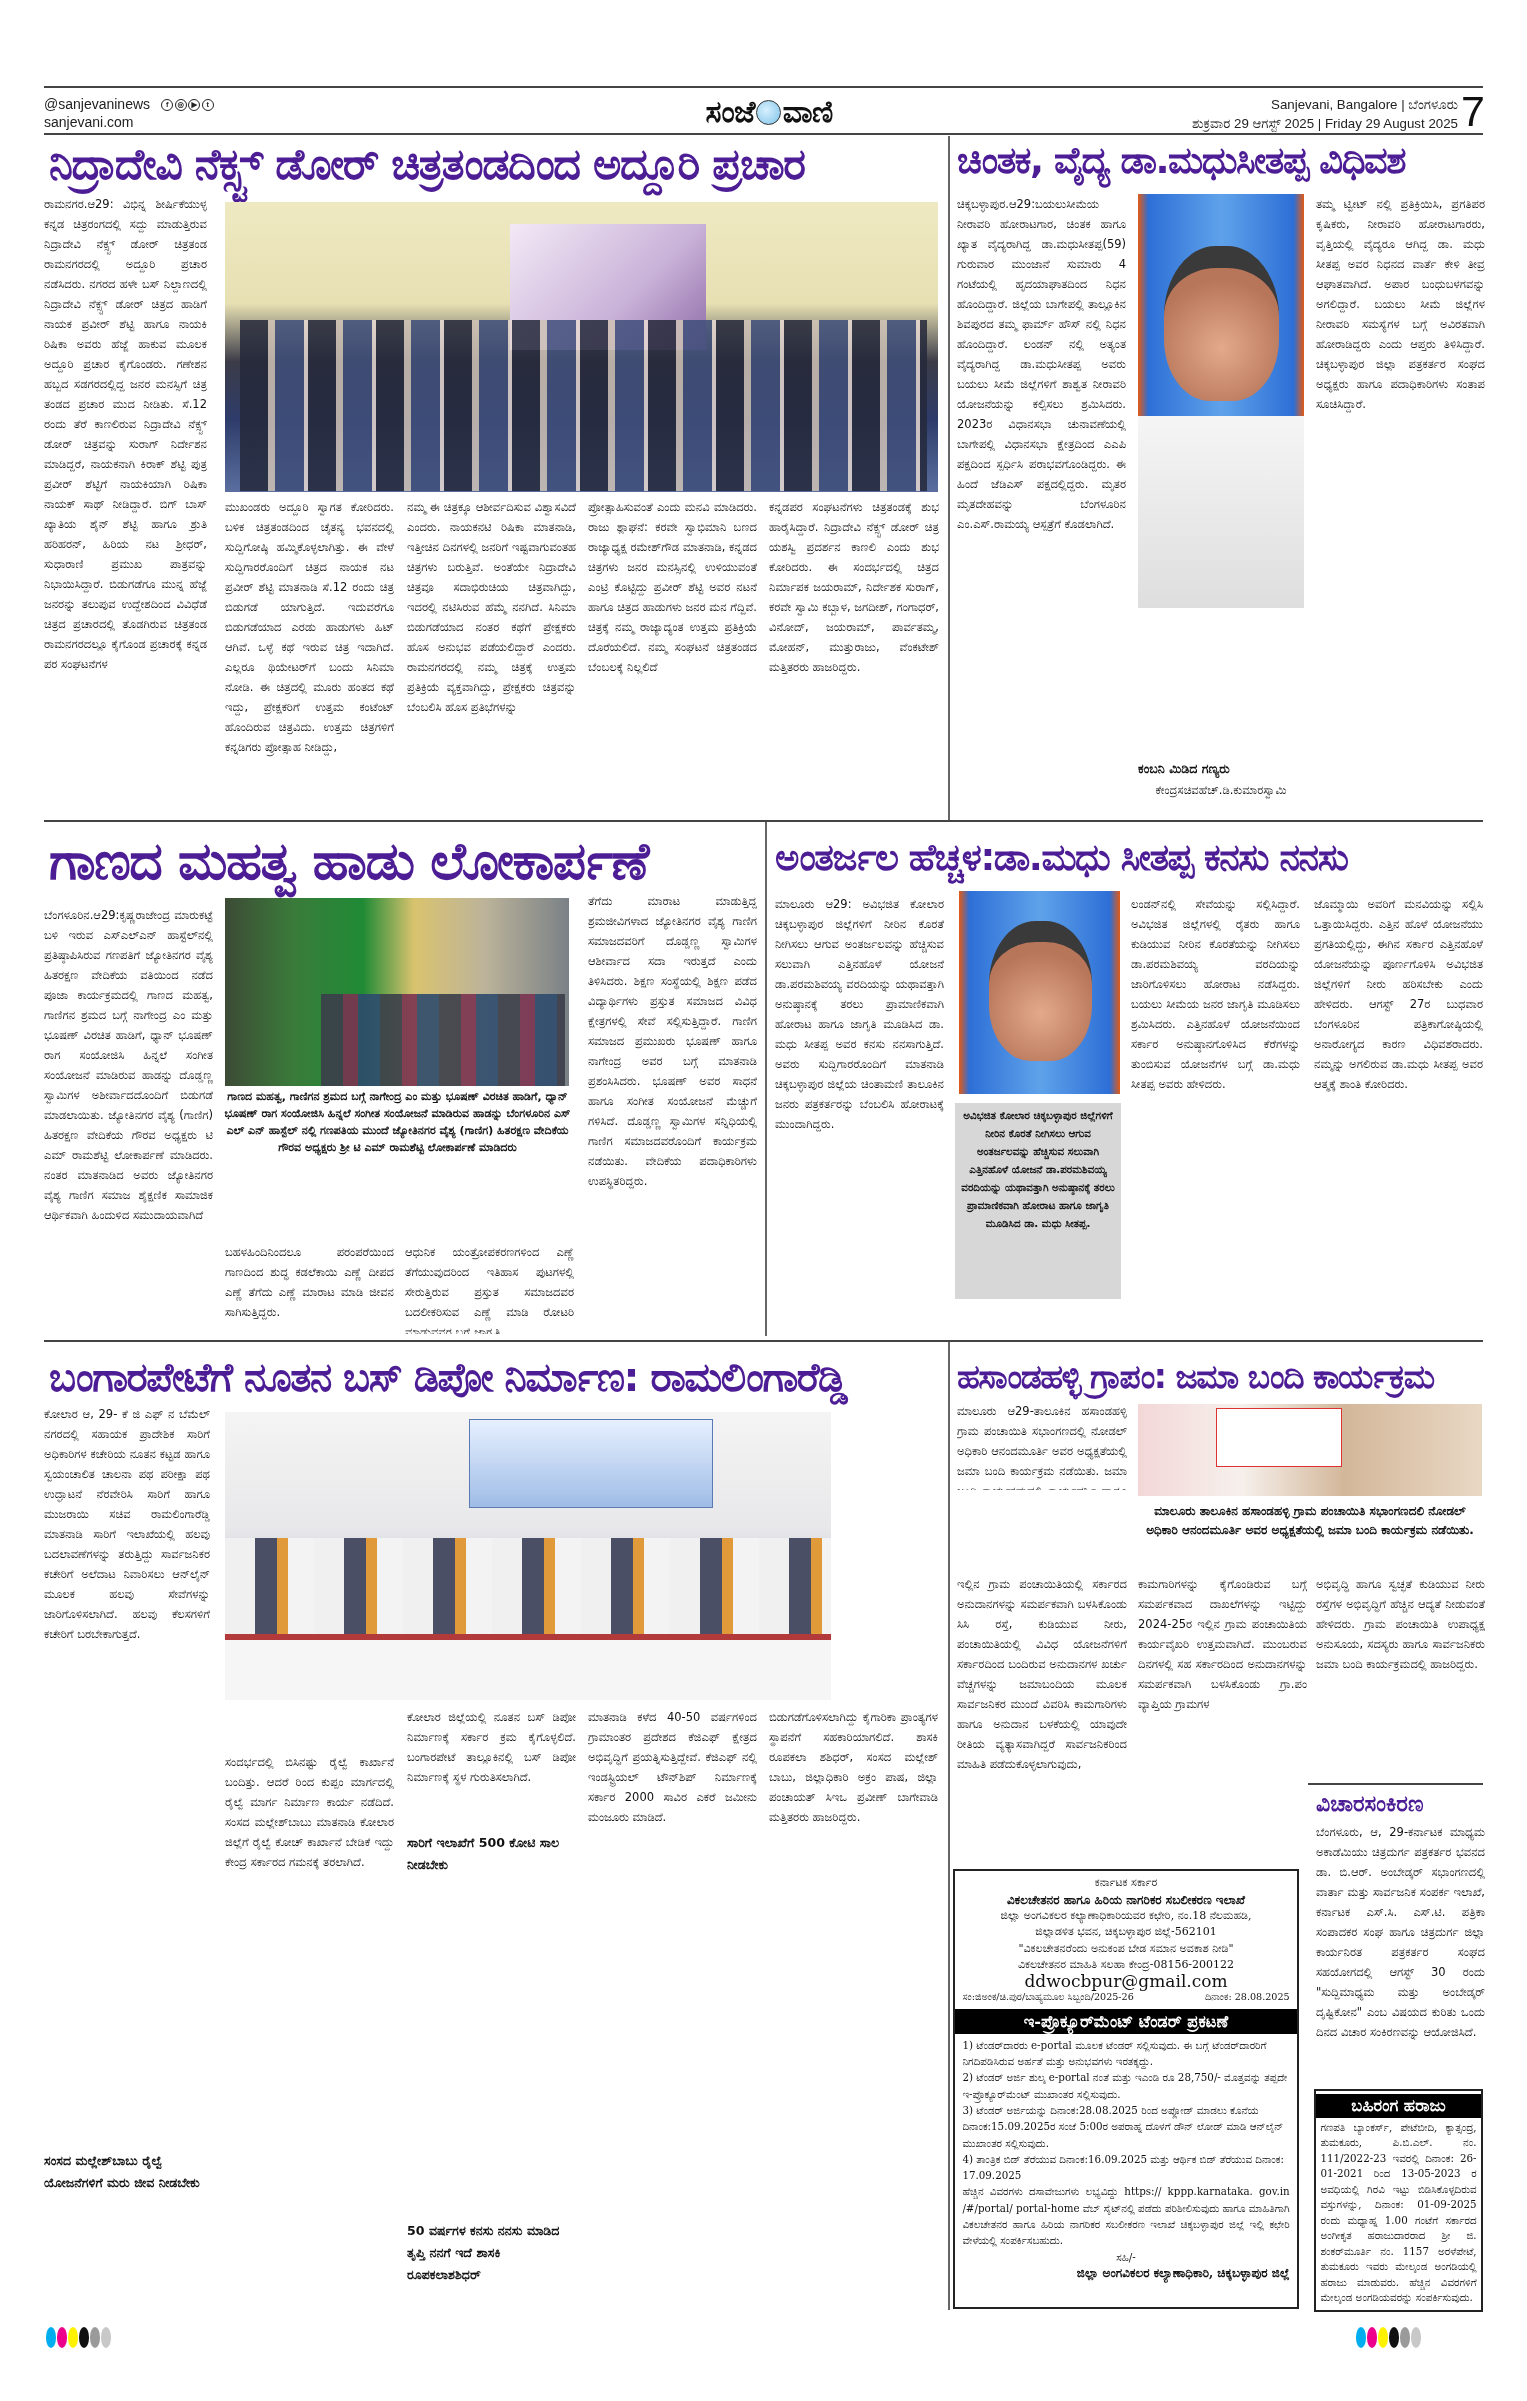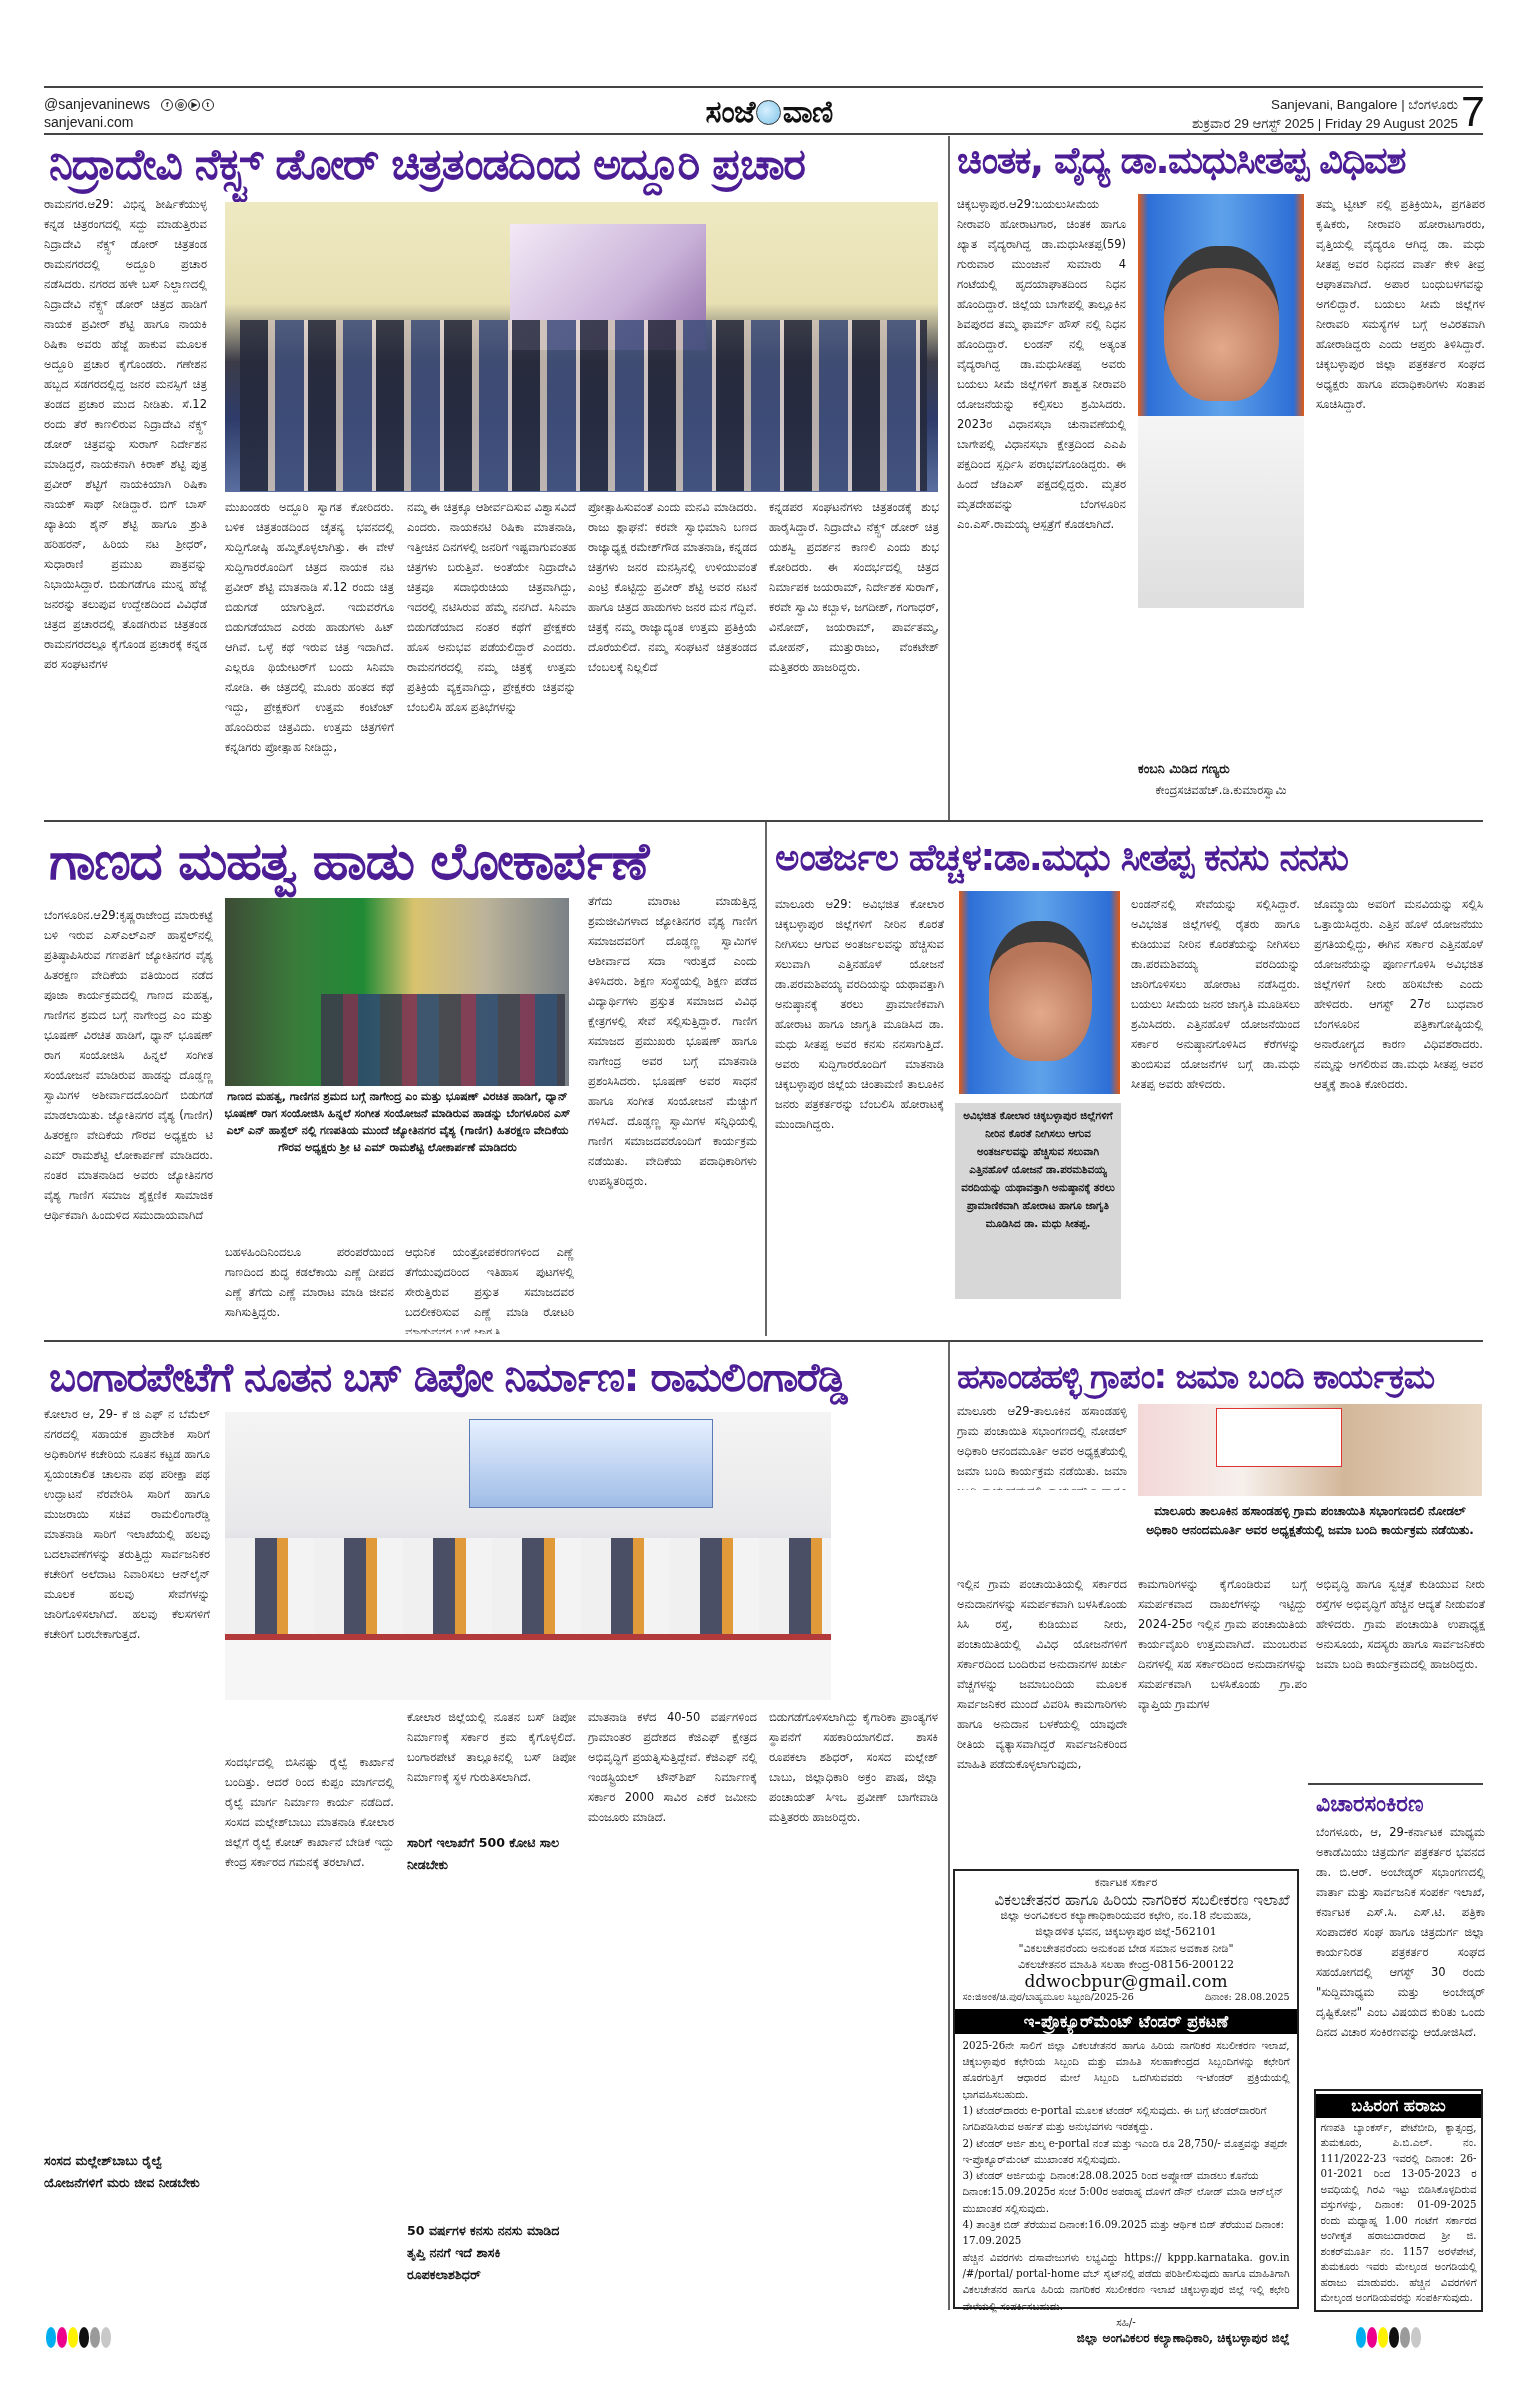--- a/index.html
+++ b/index.html
@@ -135,32 +135,31 @@
 <div class="col" style="left:957px; top:1574px; width:170px; height:277px;">ಇಲ್ಲಿನ ಗ್ರಾಮ ಪಂಚಾಯಿತಿಯಲ್ಲಿ ಸರ್ಕಾರದ ಅನುದಾನಗಳನ್ನು ಸಮರ್ಪಕವಾಗಿ ಬಳಸಿಕೊಂಡು ಸಿಸಿ ರಸ್ತೆ, ಕುಡಿಯುವ ನೀರು, ಪಂಚಾಯಿತಿಯಲ್ಲಿ ವಿವಿಧ ಯೋಜನೆಗಳಿಗೆ ಸರ್ಕಾರದಿಂದ ಬಂದಿರುವ ಅನುದಾನಗಳ ಖರ್ಚು ವೆಚ್ಚಗಳನ್ನು ಜಮಾಬಂದಿಯ ಮೂಲಕ ಸಾರ್ವಜನಿಕರ ಮುಂದೆ ವಿವರಿಸಿ ಕಾಮಗಾರಿಗಳು ಹಾಗೂ ಅನುದಾನ ಬಳಕೆಯಲ್ಲಿ ಯಾವುದೇ ರೀತಿಯ ವ್ಯತ್ಯಾಸವಾಗಿದ್ದರೆ ಸಾರ್ವಜನಿಕರಿಂದ ಮಾಹಿತಿ ಪಡೆದುಕೊಳ್ಳಲಾಗುವುದು,</div>
 <div class="col" style="left:1138px; top:1574px; width:169px; height:277px;">ಕಾಮಗಾರಿಗಳನ್ನು ಕೈಗೊಂಡಿರುವ ಬಗ್ಗೆ ಸಮರ್ಪಕವಾದ ದಾಖಲೆಗಳನ್ನು ಇಟ್ಟಿದ್ದು 2024-25ರ ಇಲ್ಲಿನ ಗ್ರಾಮ ಪಂಚಾಯಿತಿಯ ಕಾರ್ಯವೈಖರಿ ಉತ್ತಮವಾಗಿದೆ. ಮುಂಬರುವ ದಿನಗಳಲ್ಲಿ ಸಹ ಸರ್ಕಾರದಿಂದ ಅನುದಾನಗಳನ್ನು ಸಮರ್ಪಕವಾಗಿ ಬಳಸಿಕೊಂಡು ಗ್ರಾ.ಪಂ ವ್ಯಾಪ್ತಿಯ ಗ್ರಾಮಗಳ</div>
 <div class="col" style="left:1316px; top:1574px; width:169px; height:177px;">ಅಭಿವೃದ್ಧಿ ಹಾಗೂ ಸ್ವಚ್ಛತೆ ಕುಡಿಯುವ ನೀರು ರಸ್ತೆಗಳ ಅಭಿವೃದ್ಧಿಗೆ ಹೆಚ್ಚಿನ ಆದ್ಯತೆ ನೀಡುವಂತೆ ಹೇಳಿದರು. ಗ್ರಾಮ ಪಂಚಾಯಿತಿ ಉಪಾಧ್ಯಕ್ಷ ಅನುಸೂಯ, ಸದಸ್ಯರು ಹಾಗೂ ಸಾರ್ವಜನಿಕರು ಜಮಾ ಬಂದಿ ಕಾರ್ಯಕ್ರಮದಲ್ಲಿ ಹಾಜರಿದ್ದರು.</div>
 
 <div class="rule" style="left:1308px; top:1783px; width:175px; height:1.5px;"></div>
 <div class="headline" style="left:1316px; top:1792px; font-size:22px; letter-spacing:0;">ವಿಚಾರಸಂಕಿರಣ</div>
 <div class="col" style="left:1316px; top:1822px; width:169px; height:262px;">ಬೆಂಗಳೂರು, ಆ, 29-ಕರ್ನಾಟಕ ಮಾಧ್ಯಮ ಅಕಾಡೆಮಿಯು ಚಿತ್ರದುರ್ಗ ಪತ್ರಕರ್ತರ ಭವನದ ಡಾ. ಬಿ.ಆರ್. ಅಂಬೇಡ್ಕರ್ ಸಭಾಂಗಣದಲ್ಲಿ ವಾರ್ತಾ ಮತ್ತು ಸಾರ್ವಜನಿಕ ಸಂಪರ್ಕ ಇಲಾಖೆ, ಕರ್ನಾಟಕ ಎಸ್.ಸಿ. ಎಸ್.ಟಿ. ಪತ್ರಿಕಾ ಸಂಪಾದಕರ ಸಂಘ ಹಾಗೂ ಚಿತ್ರದುರ್ಗ ಜಿಲ್ಲಾ ಕಾರ್ಯನಿರತ ಪತ್ರಕರ್ತರ ಸಂಘದ ಸಹಯೋಗದಲ್ಲಿ ಆಗಸ್ಟ್ 30 ರಂದು "ಸುದ್ದಿಮಾಧ್ಯಮ ಮತ್ತು ಅಂಬೇಡ್ಕರ್ ದೃಷ್ಟಿಕೋನ" ಎಂಬ ವಿಷಯದ ಕುರಿತು ಒಂದು ದಿನದ ವಿಚಾರ ಸಂಕಿರಣವನ್ನು ಆಯೋಜಿಸಿದೆ.</div>
 
 <div class="notice" style="left:953px; top:1869px; width:346px; height:440px;">
   <div class="center">ಕರ್ನಾಟಕ ಸರ್ಕಾರ</div>
-  <div class="center" style="font-weight:normal; font-size:15px;text-align:right;">ವಿಕಲಚೇತನರ ಹಾಗೂ ಹಿರಿಯ ನಾಗರಿಕರ ಸಬಲೀಕರಣ ಇಲಾಖೆ</div>
+  <div class="center" style="font-weight:bold; font-size:12px;">ವಿಕಲಚೇತನರ ಹಾಗೂ ಹಿರಿಯ ನಾಗರಿಕರ ಸಬಲೀಕರಣ ಇಲಾಖೆ</div>
   <div class="center">ಜಿಲ್ಲಾ ಅಂಗವಿಕಲರ ಕಲ್ಯಾಣಾಧಿಕಾರಿಯವರ ಕಛೇರಿ, ನಂ.18 ನೆಲಮಹಡಿ,</div>
   <div class="center">ಜಿಲ್ಲಾಡಳಿತ ಭವನ, ಚಿಕ್ಕಬಳ್ಳಾಪುರ ಜಿಲ್ಲೆ-562101</div>
   <div class="center">"ವಿಕಲಚೇತನರೆಂದು ಅನುಕಂಪ ಬೇಡ ಸಮಾನ ಅವಕಾಶ ನೀಡಿ"</div>
   <div class="center">ವಿಕಲಚೇತನರ ಮಾಹಿತಿ ಸಲಹಾ ಕೇಂದ್ರ-08156-200122</div>
   <div class="center" style="font-size:17px;">ddwocbpur@gmail.com</div>
   <div style="display:flex; justify-content:space-between; font-size:9.6px;">
     <span>ಸಂ:ಜಿಅಂಕ/ಚಿ.ಪುರ/ಬಾಹ್ಯಮೂಲ ಸಿಬ್ಬಂದಿ/2025-26</span>
     <span>ದಿನಾಂಕ: 28.08.2025</span>
   </div>
   <div class="bar">ಇ-ಪ್ರೊಕ್ಯೂರ್‌ಮೆಂಟ್ ಟೆಂಡರ್ ಪ್ರಕಟಣೆ</div>
-  <div style="text-align:justify; font-size:10.3px;">2025-26ನೇ ಸಾಲಿಗೆ ಜಿಲ್ಲಾ ವಿಕಲಚೇತನರ ಹಾಗೂ ಹಿರಿಯ ನಾಗರಿಕರ ಸಬಲೀಕರಣ ಇಲಾಖೆ, ಚಿಕ್ಕಬಳ್ಳಾಪುರ ಕಛೇರಿಯ ಸಿಬ್ಬಂದಿ ಮತ್ತು ಮಾಹಿತಿ ಸಲಹಾಕೇಂದ್ರದ ಸಿಬ್ಬಂದಿಗಳನ್ನು ಕಛೇರಿಗೆ ಹೊರಗುತ್ತಿಗೆ ಆಧಾರದ ಮೇಲೆ ಸಿಬ್ಬಂದಿ ಒದಗಿಸುವವರು ಇ-ಟೆಂಡರ್ ಪ್ರಕ್ರಿಯೆಯಲ್ಲಿ ಭಾಗವಹಿಸಬಹುದು.</div>
   <div style="font-size:10.3px;">1) ಟೆಂಡರ್‌ದಾರರು e-portal ಮೂಲಕ ಟೆಂಡರ್ ಸಲ್ಲಿಸುವುದು. ಈ ಬಗ್ಗೆ ಟೆಂಡರ್‌ದಾರರಿಗೆ ನಿಗದಿಪಡಿಸಿರುವ ಅರ್ಹತೆ ಮತ್ತು ಅನುಭವಗಳು ಇರತಕ್ಕದ್ದು.</div>
   <div style="font-size:10.3px;">2) ಟೆಂಡರ್ ಅರ್ಜಿ ಶುಲ್ಕ e-portal ನಂತೆ ಮತ್ತು ಇಎಂಡಿ ರೂ 28,750/- ಮೊತ್ತವನ್ನು ತಪ್ಪದೇ ಇ-ಪ್ರೊಕ್ಯೂರ್‌ಮೆಂಟ್ ಮುಖಾಂತರ ಸಲ್ಲಿಸುವುದು.</div>
   <div style="font-size:10.3px;">3) ಟೆಂಡರ್ ಅರ್ಜಿಯನ್ನು ದಿನಾಂಕ:28.08.2025 ರಿಂದ ಅಪ್ಲೋಡ್ ಮಾಡಲು ಕೊನೆಯ ದಿನಾಂಕ:15.09.2025ರ ಸಂಜೆ 5:00ರ ಅಪರಾಹ್ನ ದೊಳಗೆ ಡೌನ್ ಲೋಡ್ ಮಾಡಿ ಆನ್‌ಲೈನ್ ಮುಖಾಂತರ ಸಲ್ಲಿಸುವುದು.</div>
   <div style="font-size:10.3px;">4) ತಾಂತ್ರಿಕ ಬಿಡ್ ತೆರೆಯುವ ದಿನಾಂಕ:16.09.2025 ಮತ್ತು ಆರ್ಥಿಕ ಬಿಡ್ ತೆರೆಯುವ ದಿನಾಂಕ: 17.09.2025</div>
   <div style="font-size:10.3px; text-align:justify;">ಹೆಚ್ಚಿನ ವಿವರಗಳು ದಸಾವೇಜುಗಳು ಲಭ್ಯವಿದ್ದು https:// kppp.karnataka. gov.in /#/portal/ portal-home ವೆಬ್ ಸೈಟ್‌ನಲ್ಲಿ ಪಡೆದು ಪರಿಶೀಲಿಸುವುದು ಹಾಗೂ ಮಾಹಿತಿಗಾಗಿ ವಿಕಲಚೇತನರ ಹಾಗೂ ಹಿರಿಯ ನಾಗರಿಕರ ಸಬಲೀಕರಣ ಇಲಾಖೆ ಚಿಕ್ಕಬಳ್ಳಾಪುರ ಜಿಲ್ಲೆ ಇಲ್ಲಿ ಕಛೇರಿ ವೇಳೆಯಲ್ಲಿ ಸಂಪರ್ಕಿಸಬಹುದು.</div>
   <div class="center" style="font-size:10.3px;">ಸಹಿ/-</div>
   <div style="text-align:right; font-weight:bold; font-size:12px;">ಜಿಲ್ಲಾ ಅಂಗವಿಕಲರ ಕಲ್ಯಾಣಾಧಿಕಾರಿ, ಚಿಕ್ಕಬಳ್ಳಾಪುರ ಜಿಲ್ಲೆ</div>
 </div>
 
 <div class="notice" style="left:1314px; top:2089px; width:169px; height:223px; padding:3px 4.4px; font-size:10.3px; line-height:15.5px;">

